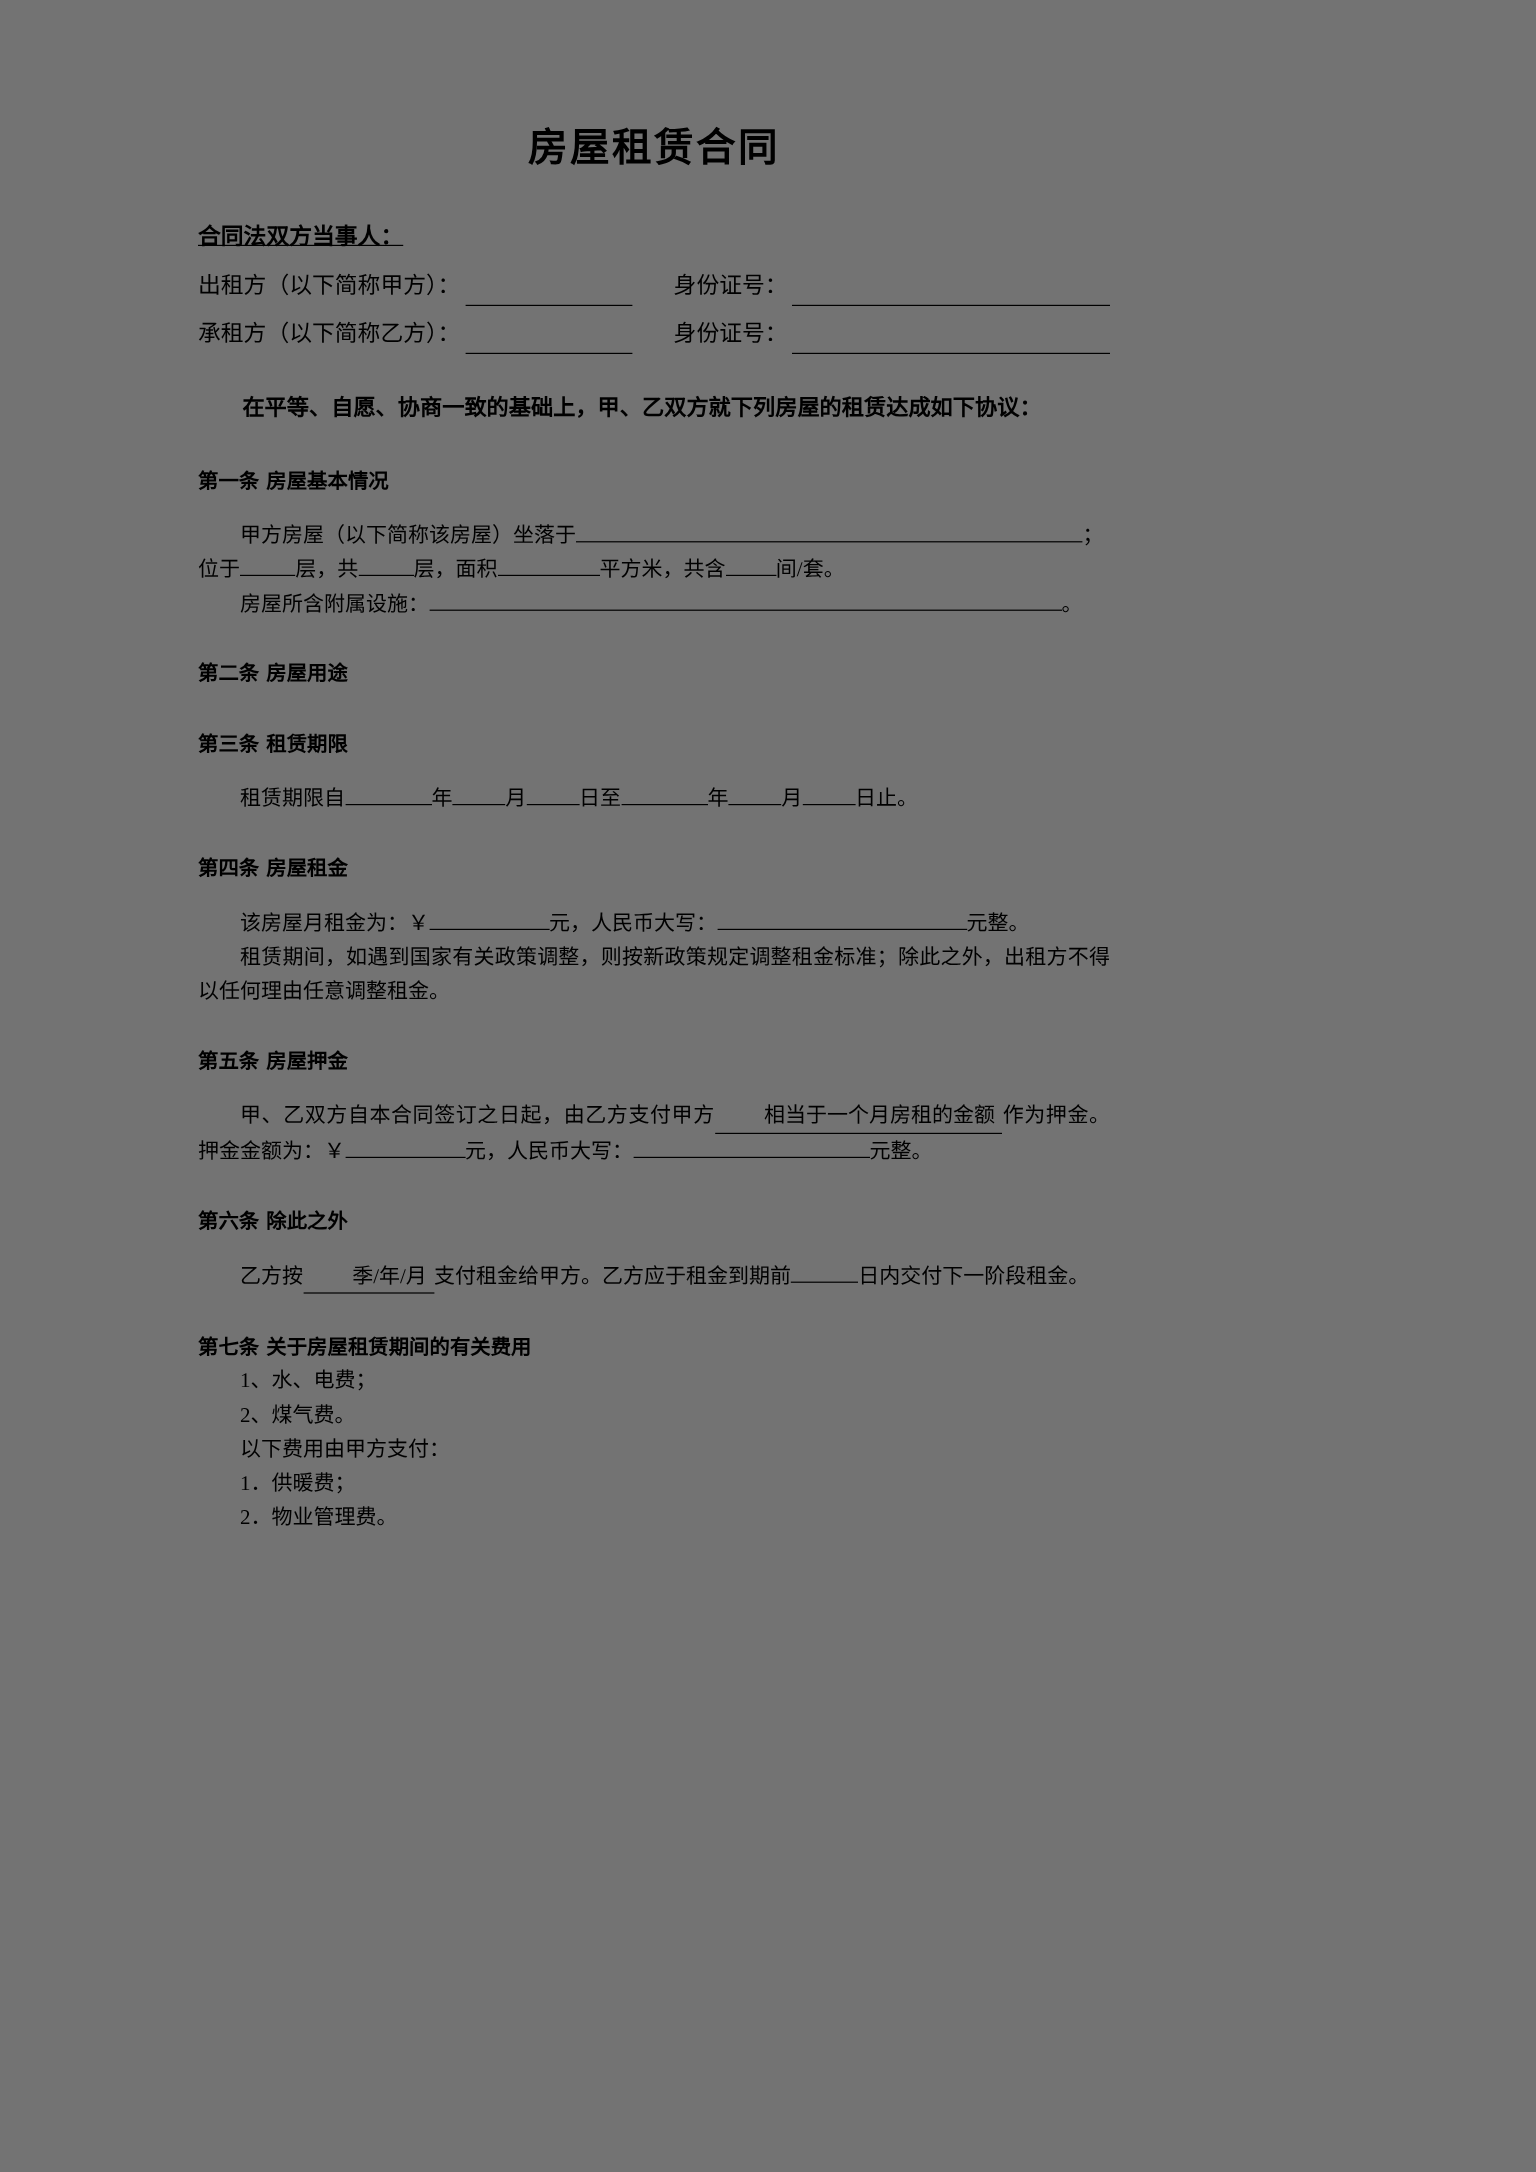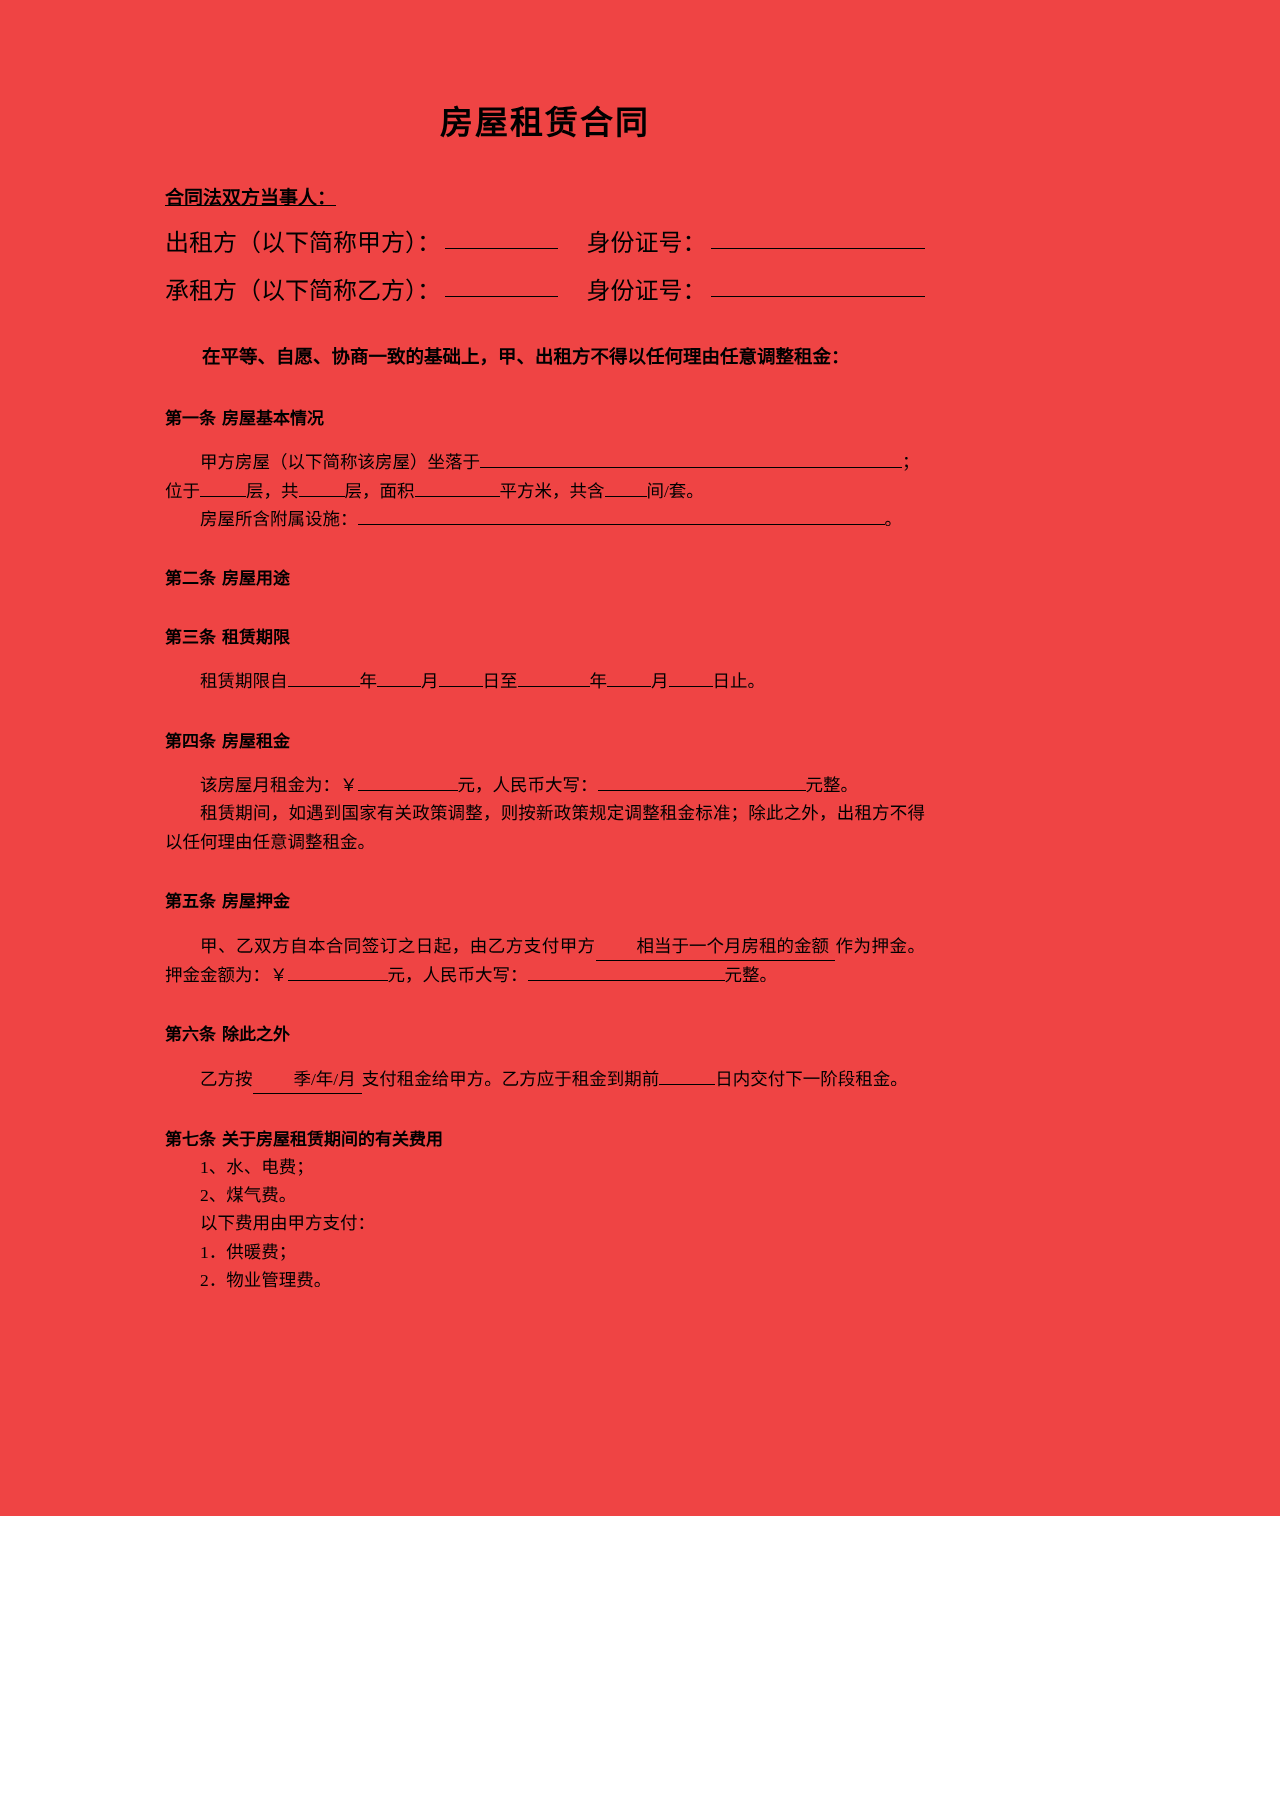--- a/index.html
+++ b/index.html
@@ -8,23 +8,23 @@
     padding: 0;
     background: #ffffff;
   }
   body {
     font-family: "Liberation Serif", "DejaVu Serif", serif;
     color: #000000;
   }
   .page {
     position: relative;
     width: 1280px;
-    height: 1516px;
+    height: 1810px;
     margin: 0 auto;
-    background: #ef4444;
+    background: #737373;
     box-sizing: border-box;
     padding: 0;
     overflow: hidden;
   }
   .content {
     position: absolute;
     left: 165px;
     top: 0;
     width: 760px;
   }
@@ -83,22 +83,22 @@
     font-size: 18.5px;
     line-height: 1.72;
     text-indent: 2em;
     margin-top: 30px;
     text-align: justify;
   }
 
   
   .party-row {
     display: flex;
-    align-items: flex-start;
-    font-size: 24px;
+    align-items: flex-end;
+    font-size: 19px;
     line-height: 1.62;
     margin-top: 14px;
     white-space: nowrap;
   }
   .party-row.second { margin-top: 9px; }
   .party-label { flex: 0 0 auto; }
   .party-blank-a {
     display: inline-block;
     width: 140px;
     border-bottom: 1.4px solid #000;
@@ -170,21 +170,21 @@
     </div>
 
     <div class="party-row second">
       <span class="party-label">承租方（以下简称乙方）：</span>
       <span class="party-blank-a"></span>
       <span class="party-spacer"></span>
       <span class="party-label">身份证号：</span>
       <span class="party-blank-b"></span>
     </div>
 
-    <p class="preamble">在平等、自愿、协商一致的基础上，甲、出租方不得以任何理由任意调整租金：</p>
+    <p class="preamble">在平等、自愿、协商一致的基础上，甲、乙双方就下列房屋的租赁达成如下协议：</p>
 
     <div class="clause-title">第一条  房屋基本情况</div>
     <p class="para para-indent para-gap">
       <span>甲方房屋（以下简称该房屋）坐落于</span><span class="blank b-addr"></span><span>；</span>
     </p>
     <p class="para para-tight">
       <span>位于</span><span class="blank b-floor"></span><span>层，共</span><span class="blank b-total"></span><span>层，面积</span><span class="blank b-area"></span><span>平方米，共含</span><span class="blank b-rooms"></span><span>间/套。</span>
     </p>
     <p class="para para-indent para-tight">
       <span>房屋所含附属设施：</span><span class="blank b-fac"></span><span>。</span>

